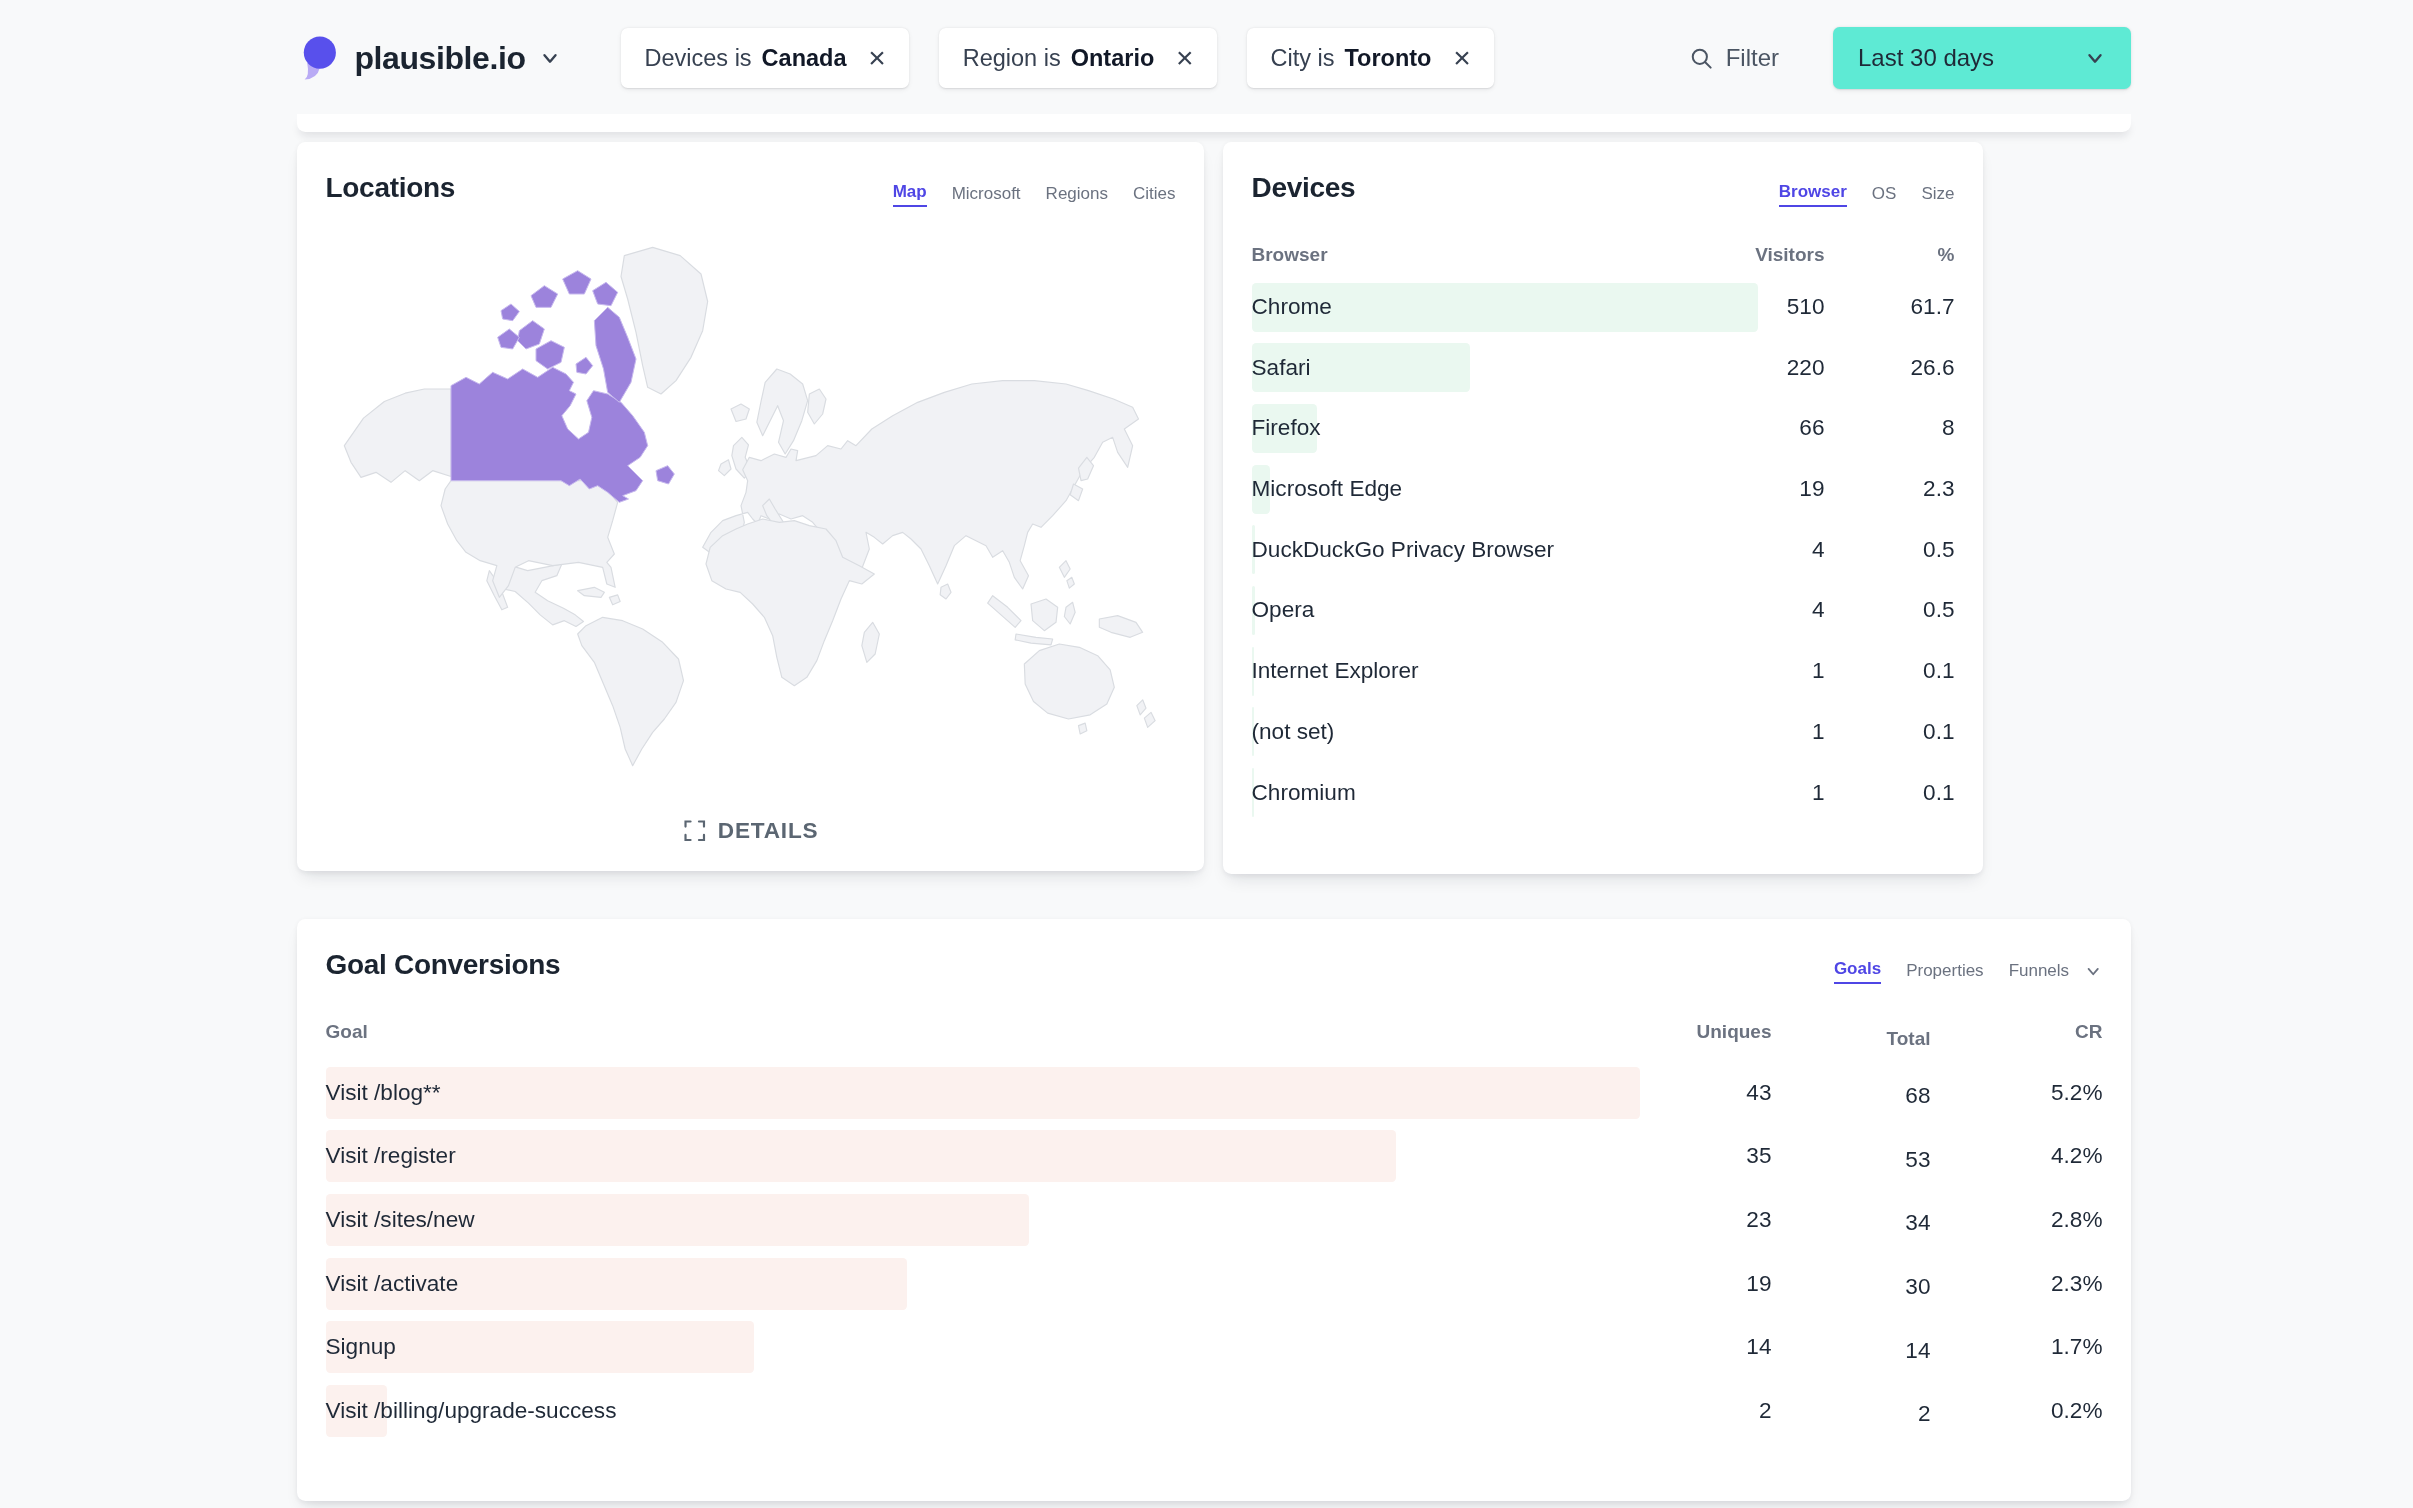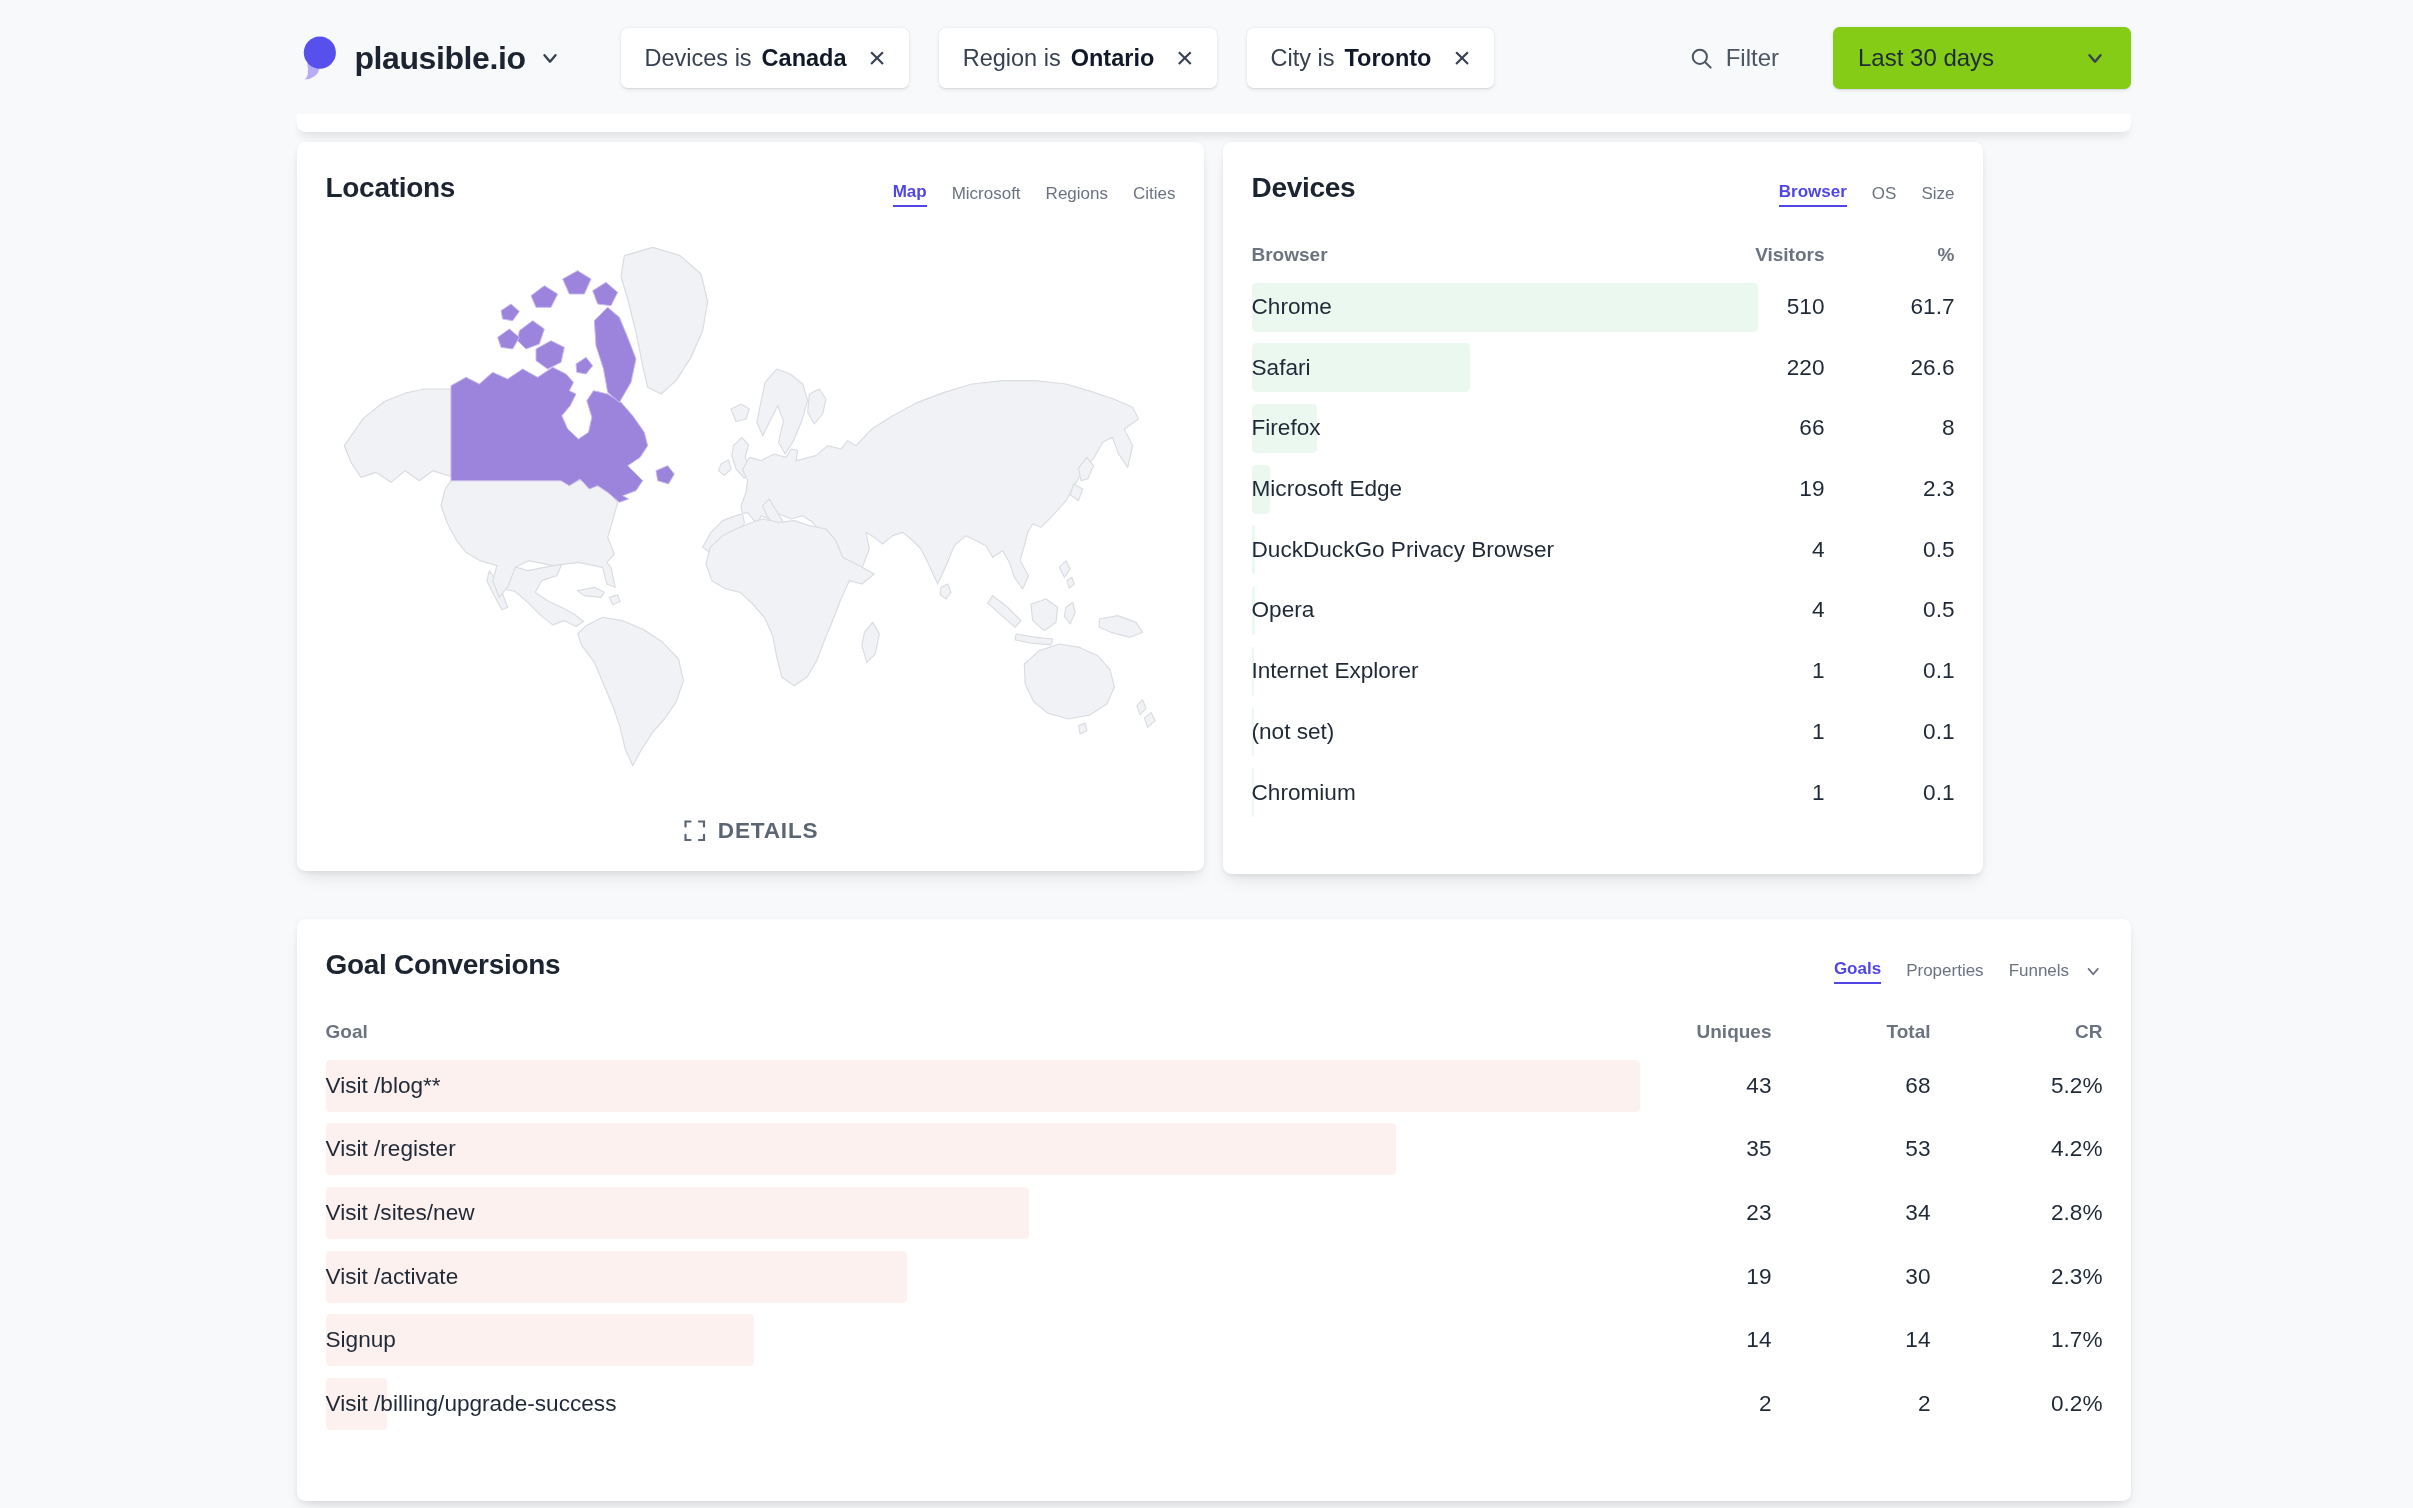--- a/index.html
+++ b/index.html
@@ -19,21 +19,21 @@
   .chev{width:22px;height:22px;stroke:#374151;stroke-width:2.6;fill:none;stroke-linecap:round;stroke-linejoin:round;}
   .chips{display:flex;gap:30px;margin-left:52px;}
   .chip{display:flex;align-items:center;height:60px;background:#fff;border-radius:6.7px;
         box-shadow:0 0.8px 1.7px rgba(0,0,0,.1),0 1.7px 5px rgba(15,23,42,.06);padding:0 23.5px;gap:10px;
         font-size:23.5px;color:#374151;white-space:nowrap;cursor:pointer;}
   .chip b{color:#111827;font-weight:700;}
   .chip .close{font-size:30px;line-height:1;color:#374151;margin-left:11.7px;cursor:pointer;font-weight:400;}
   .right{margin-left:auto;display:flex;align-items:center;}
   .filter{display:flex;align-items:center;gap:11.7px;color:#4b5563;font-size:24px;cursor:pointer;}
   .mag{width:25px;height:25px;stroke:#4b5563;stroke-width:2.4;fill:none;stroke-linecap:round;}
-  .daterange{margin-left:54px;width:298px;height:62px;background:#84cc16;border-radius:6.7px;
+  .daterange{margin-left:54px;width:298px;height:62px;background:#5eead4;border-radius:6.7px;
         box-shadow:0 0.8px 1.7px rgba(0,0,0,.1),0 1.7px 5px rgba(15,23,42,.06);display:flex;align-items:center;
         justify-content:space-between;padding:0 25px;font-size:24px;font-weight:500;color:#1f2937;cursor:pointer;}
 
   
   .cut-card{position:absolute;top:114px;left:297px;width:1834px;height:18.4px;background:#fff;
         border-radius:0 0 8.4px 8.4px;box-shadow:0 6.7px 8.4px -2.5px rgba(15,23,42,.10);}
 
   
   .card{position:absolute;background:var(--card-bg);border-radius:8.4px;
         box-shadow:0 10px 17px -6.7px rgba(15,23,42,.12),0 1.7px 5px rgba(15,23,42,.06);padding:25px 28.5px;}
@@ -57,21 +57,21 @@
   .row .bar{position:absolute;left:0;top:0;height:100%;border-radius:4.2px;min-width:2.5px;}
   #devices-card .row{height:49px;}
   #devices-card .bar{background:var(--bar-green);}
   #goals-card .row{height:52px;}
   #goals-card .bar{background:var(--bar-pink);}
   .row .c-name{flex:1;position:relative;z-index:1;font-size:22.6px;color:#1f2937;}
   .row .c-num{text-align:right;position:relative;z-index:1;font-size:22.6px;color:#1f2937;font-weight:500;}
   .w-visitors{width:147px;}
   .w-pct{width:130px;}
   .w-uniques{width:155px;}
-  .w-total{width:159px;}
+  .w-total{width:159px;margin-top:7px;}
   .w-cr{width:172px;}
 
   
   .map-wrap{position:absolute;top:87px;left:28.5px;right:28.5px;bottom:97px;}
   .map-wrap svg{width:100%;height:100%;}
   .land path{fill:var(--map-land);stroke:var(--map-border);stroke-width:1.4;stroke-linejoin:round;}
   .canada path{fill:var(--map-hi);stroke:var(--map-hi-border);stroke-width:1.2;stroke-linejoin:round;}
   .details-btn{position:absolute;left:0;right:0;bottom:27px;display:flex;align-items:center;
         justify-content:center;gap:11.7px;color:#5b6672;font-size:22.6px;font-weight:700;letter-spacing:0.8px;cursor:pointer;}
   .expand-ic{width:23.5px;height:23.5px;stroke:#5b6672;stroke-width:2.6;fill:none;stroke-linecap:round;}

